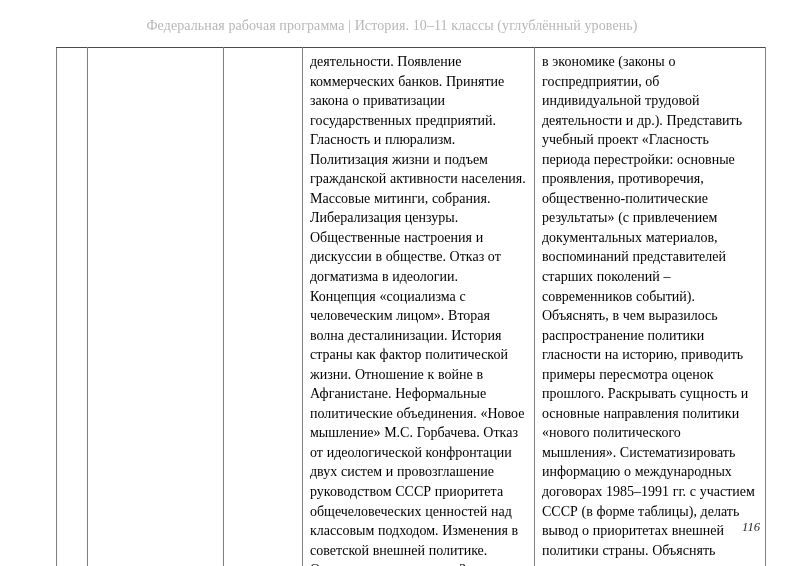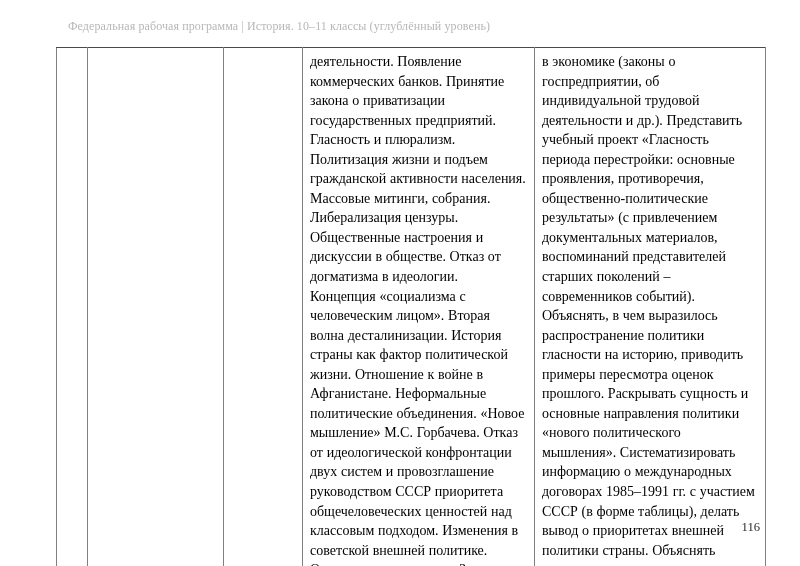--- a/index.html
+++ b/index.html
@@ -14,25 +14,25 @@
     position: relative;
     overflow: hidden;
     font-family: "Liberation Serif", "DejaVu Serif", serif;
     color: #000000;
     -webkit-font-smoothing: antialiased;
   }
 
   
   .page-header {
     position: absolute;
-    left: 68px;
+    left: 40px;
     top: 19px;
     width: 704px;
-    text-align: left;
-    font-size: 12px;
+    text-align: center;
+    font-size: 14px;
     line-height: 14px;
     color: #b7b7b7;
     letter-spacing: 0.1px;
     white-space: nowrap;
   }
 
   
   .content-table {
     position: absolute;
     left: 56px;
@@ -68,20 +68,21 @@
   
   .page-number {
     position: absolute;
     left: 56px;
     top: 519px;
     width: 704px;
     text-align: right;
     font-size: 12.6px;
     line-height: 16px;
     color: #2b2b2b;
+    font-style: italic;
   }
 </style>
 </head>
 <body>
 
 <div class="page-header">Федеральная рабочая программа | История. 10–11 классы (углублённый уровень)</div>
 
 <table class="content-table">
   <tbody>
     <tr>

